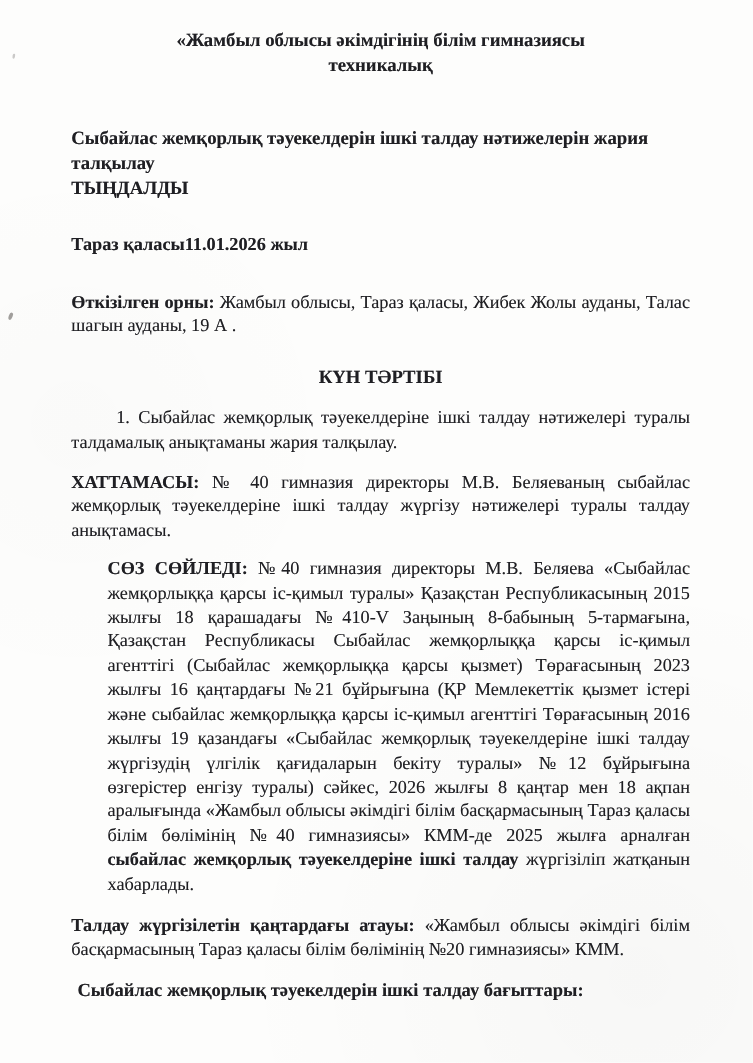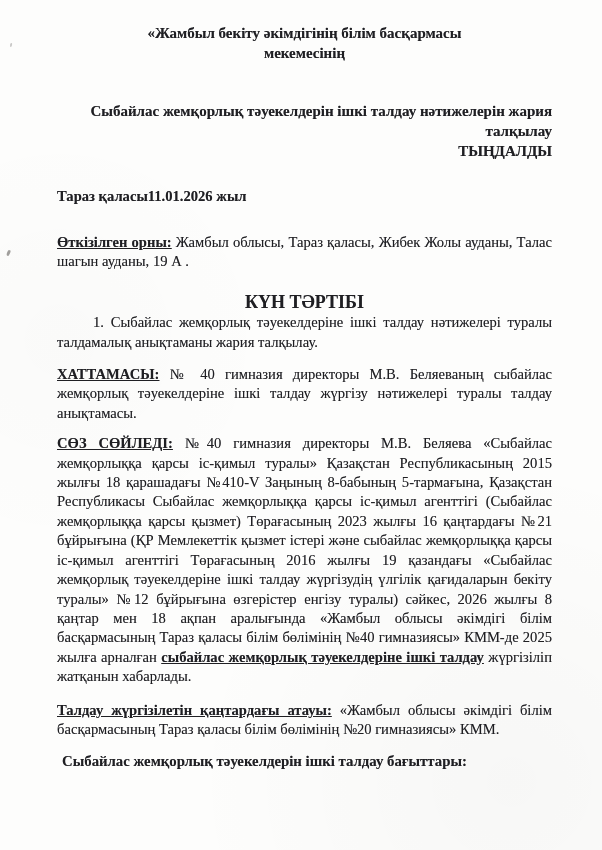--- a/index.html
+++ b/index.html
@@ -15,68 +15,68 @@
     position: relative;
   }
   .page { padding: 24px 50px 0 57px; }
   p {
     margin: 0;
     font-size: 14.6px;
     line-height: 19.4px;
     text-align: justify;
     text-shadow: 0 0 0.5px rgba(30,30,35,0.45);
   }
-  .b { font-weight: bold; text-decoration: underline; }
+  .b { font-weight: bold; }
   .org-header {
     font-size: 15px; line-height: 19.5px;
     font-weight: bold; text-align: center;
     text-shadow: 0 0 0.5px rgba(30,30,35,0.5);
   }
   .doc-title {
     margin-top: 38px;
     font-size: 15px; line-height: 20px;
-    font-weight: bold; text-align: right;
+    font-weight: bold; text-align: left;
     text-shadow: 0 0 0.5px rgba(30,30,35,0.5);
   }
   .meta-row {
     margin-top: 27px;
     display: flex; 
     font-size: 14.6px; font-weight: bold;
     text-shadow: 0 0 0.5px rgba(30,30,35,0.5);
   }
   .venue-block { margin-top: 28px; }
   .agenda-heading {
     margin-top: 21px;
-    text-align: center; font-weight: bold; font-size: 18px;
+    text-align: center; font-weight: bold; font-size: 15px;
   }
-  .agenda-para { margin-top: 1px; text-indent: 36px; }
+  .agenda-para { margin-top: 13px; text-indent: 36px; }
   .heard-para { margin-top: 13px; }
-  .spoke-para { margin-top: 11px; }
+  .spoke-para { margin-top: 11px; margin-left: 29px; }
   .institution-para { margin-top: 14px; }
   .dir-heading {
     margin-top: 13px;
     font-weight: bold; font-size: 14.8px;
     padding-left: 5px;
     text-align: left;
   }
   .speck {
     position: absolute; background: #55524e;
     border-radius: 50% 40% 50% 60%;
   }
   #speck1 { left: 7px; top: 250px; width: 3px; height: 6px; opacity: .55; transform: rotate(22deg); }
   #speck2 { left: 10px; top: 43px;  width: 2px; height: 4px; opacity: .3;  transform: rotate(10deg); }
 </style>
 </head>
 <body>
 
 <div class="page">
 
   <div class="org-header">
-    <div>«Жамбыл бекіту әкімдігінің білім басқармасы</div>
-    <div>мекемесінің</div>
+    <div>«Жамбыл облысы әкімдігінің білім гимназиясы</div>
+    <div>техникалық</div>
   </div>
 
   <div class="doc-title">
     <div>Сыбайлас жемқорлық тәуекелдерін ішкі талдау нәтижелерін жария талқылау</div>
     <div>ТЫҢДАЛДЫ</div>
   </div>
 
   <div class="meta-row">
     <span>Тараз қаласы</span>
     <span>11.01.2026 жыл</span>

